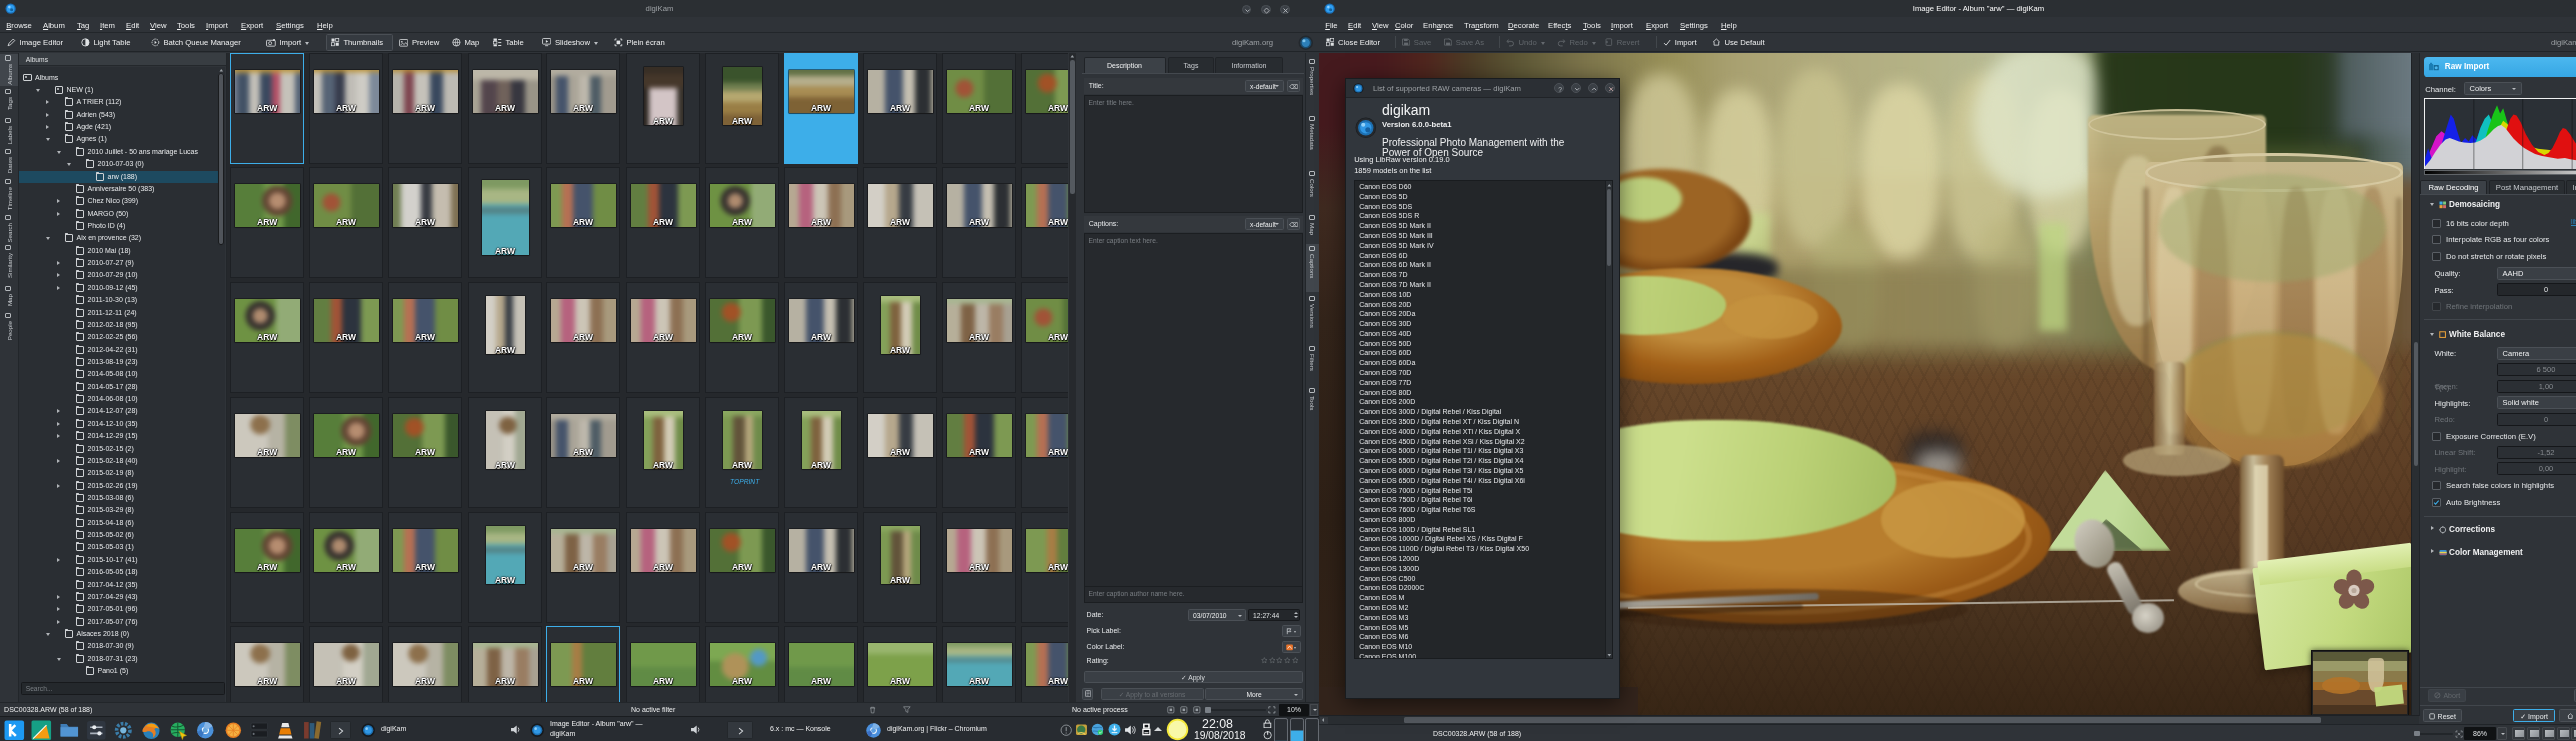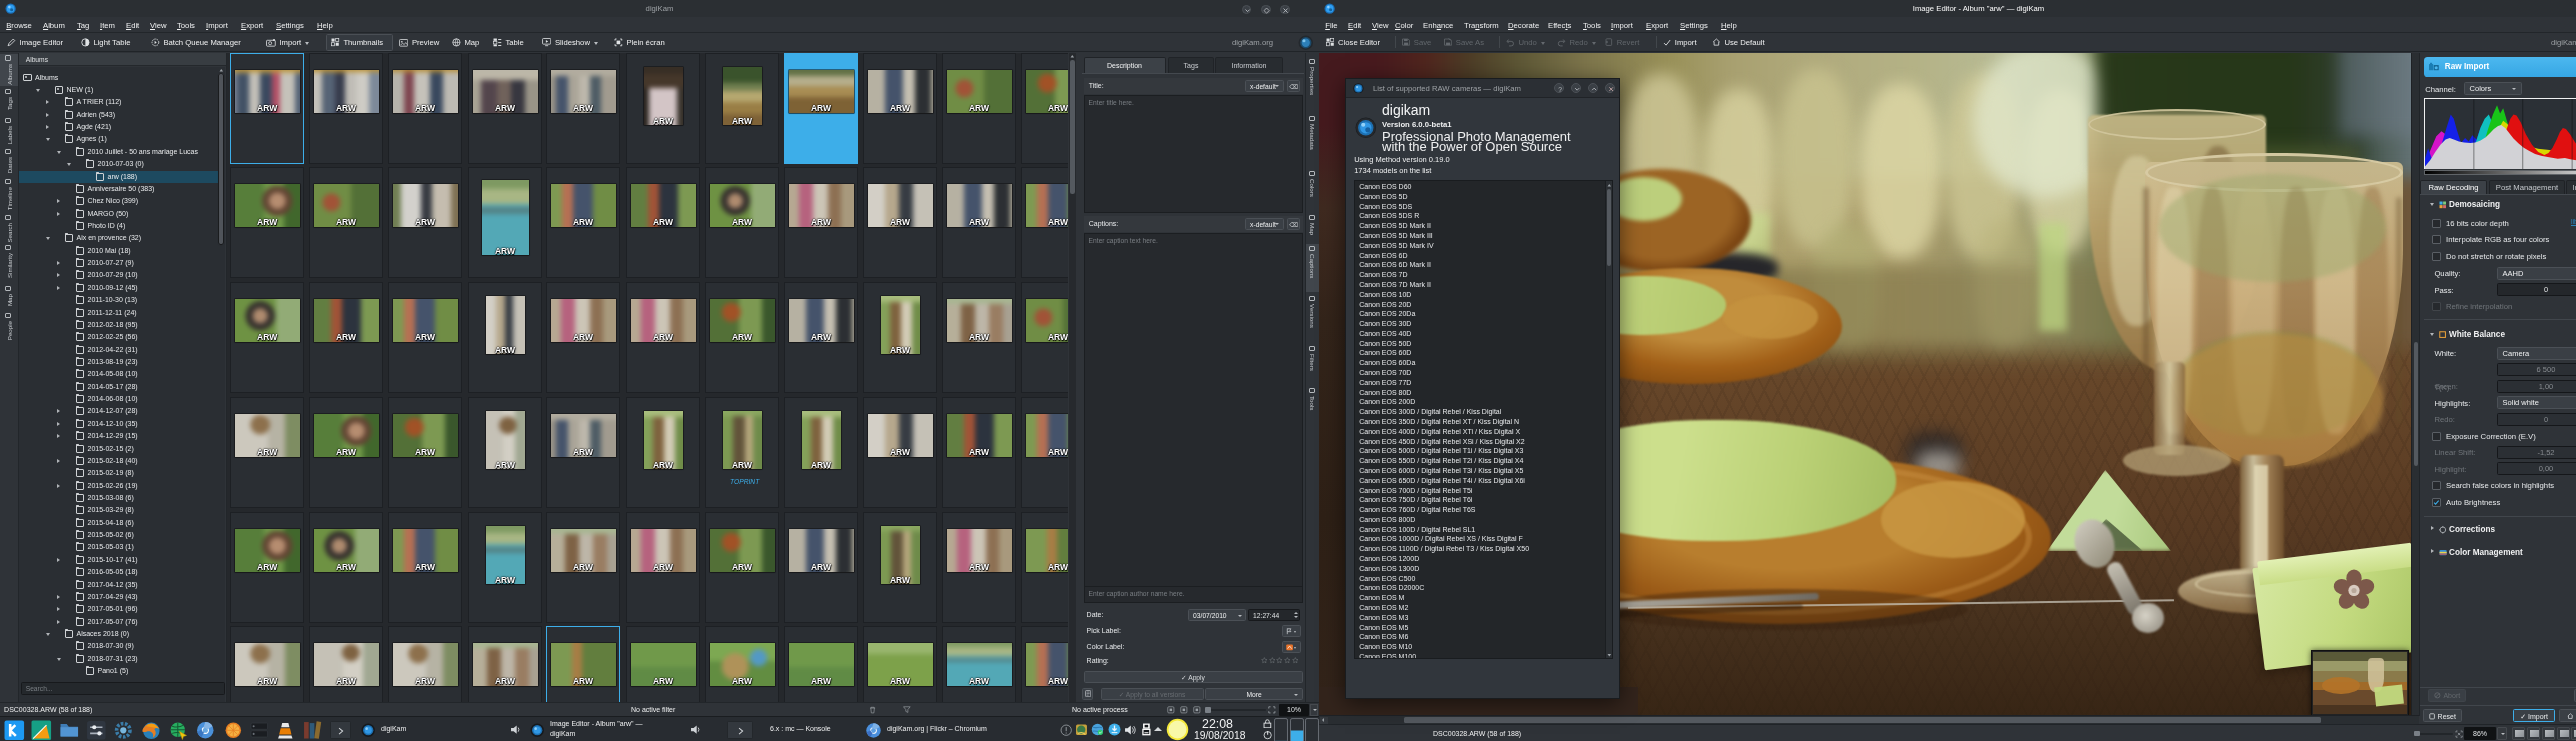--- a/index.html
+++ b/index.html
@@ -1356,23 +1356,23 @@
 <svg class="abs" style="left:9.3px;top:38px" width="21.6" height="21.6" viewBox="0 0 42 42">
       <circle cx="21" cy="21" r="20" fill="#1a1d20"></circle>
       <circle cx="21" cy="21" r="19" fill="#26292d"></circle>
       <circle cx="21" cy="21" r="15" fill="#1d6fb0"></circle>
       <circle cx="21" cy="21" r="11" fill="#3097e4"></circle>
       <circle cx="16" cy="15" r="4" fill="#90d0f8"></circle>
       <circle cx="25" cy="25" r="5" fill="#1560a0"></circle>
     </svg>
 <span class="t" style="left:36px;top:23px;font-size:14px;color:#f4f5f6">digikam</span>
 <span class="t" style="left:36px;top:41px;font-size:7.7px;font-weight:bold">Version 6.0.0-beta1</span>
-<span class="t" style="left:36px;top:53px;font-size:13px;white-space:normal;width:204px;line-height:9.8px">Professional Photo Management with the Power of Open Source</span>
-<span class="t" style="left:8.2px;top:76px;font-size:7.5px">Using Method version 0.19.0</span>
-<span class="t" style="left:8.2px;top:87px;font-size:7.5px">1734 models on the list</span>
+<span class="t" style="left:36px;top:59px;font-size:10px;white-space:normal;width:204px;line-height:9.8px">Professional Photo Management with the Power of Open Source</span>
+<span class="t" style="left:8.2px;top:76px;font-size:7.5px">Using LibRaw version 0.19.0</span>
+<span class="t" style="left:8.2px;top:87px;font-size:7.5px">1859 models on the list</span>
 <div id="dlglist">
 <div class="ditem" style="top:2.1px">Canon EOS D60</div>
 <div class="ditem" style="top:12px">Canon EOS 5D</div>
 <div class="ditem" style="top:21.6px">Canon EOS 5DS</div>
 <div class="ditem" style="top:31px">Canon EOS 5DS R</div>
 <div class="ditem" style="top:41px">Canon EOS 5D Mark II</div>
 <div class="ditem" style="top:51px">Canon EOS 5D Mark III</div>
 <div class="ditem" style="top:61px">Canon EOS 5D Mark IV</div>
 <div class="ditem" style="top:71px">Canon EOS 6D</div>
 <div class="ditem" style="top:80px">Canon EOS 6D Mark II</div>

